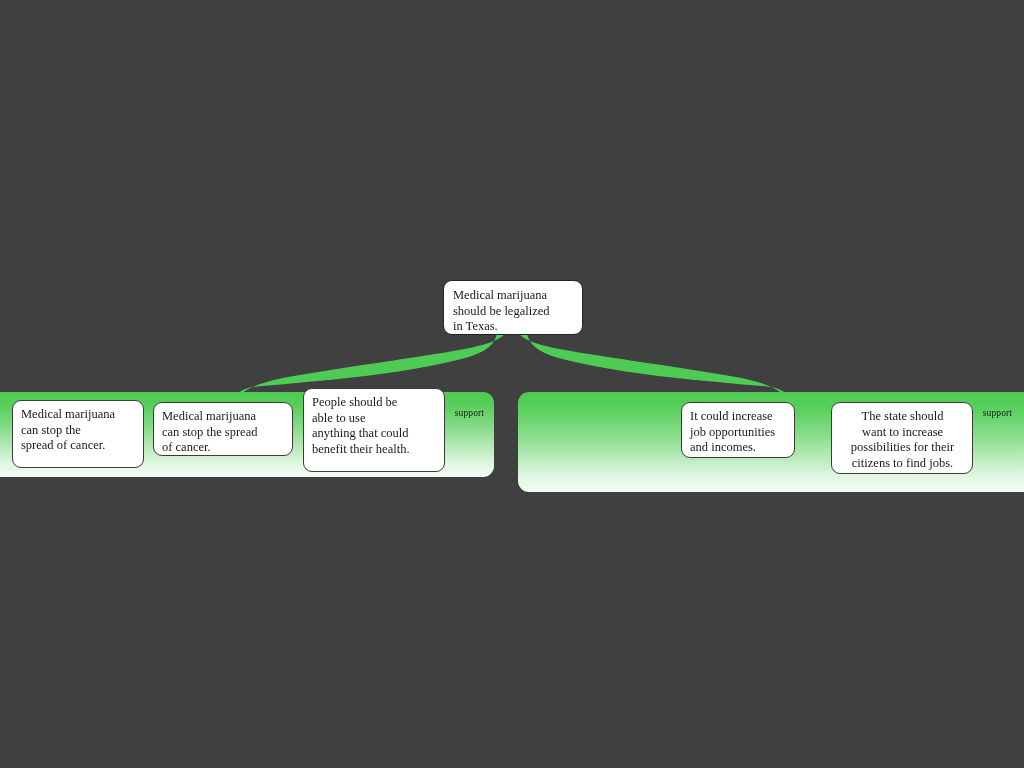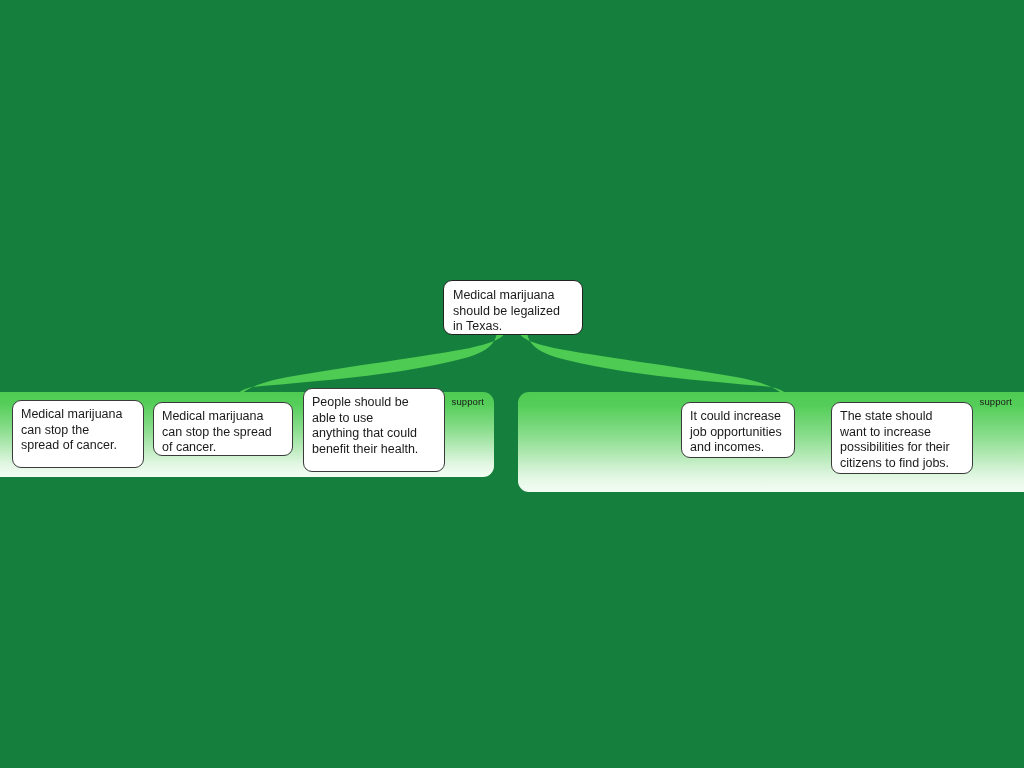--- a/index.html
+++ b/index.html
@@ -4,23 +4,23 @@
 <style>
   html, body {
     margin: 0;
     padding: 0;
     background: #000000;
   }
   #canvas {
     position: relative;
     width: 1024px;
     height: 768px;
-    background: #15803d;
+    background: #404040;
     overflow: hidden;
-    font-family: Liberation Sans, sans-serif;
+    font-family: Liberation Serif, serif;
   }
   #connectors {
     position: absolute;
     left: 0;
     top: 0;
     width: 1024px;
     height: 768px;
     pointer-events: none;
   }
 
@@ -44,21 +44,21 @@
   
   .group {
     position: absolute;
     border-radius: 11px;
     box-sizing: border-box;
     background: linear-gradient(to bottom, #4ecb52 0%, #55ce59 14%, #86dc89 42%, #b9ebbb 66%, #e2f7e3 85%, #f4fcf4 100%);
     z-index: 2;
   }
   .group-label {
     position: absolute;
-    top: 4px;
+    top: 16px;
     font-size: 9.5px;
     line-height: 11px;
     color: #1a1a1a;
     letter-spacing: 0.1px;
     margin-left: 28px;
   }
 
   
   .card {
     position: absolute;
@@ -135,20 +135,20 @@
     <div class="group-label" style="right:24px;">support</div>
   </div>
 
 
   <div class="card" style="left:681px; top:402px; width:114px; height:56px;">
     <div class="card-text">It could increase
 job opportunities
 and incomes.</div>
   </div>
 
-  <div class="card" style="left:831px; top:402px; width:142px; height:72px;">
+  <div class="card" style="left:831px; top:402px; width:142px; height:72px;text-align:center;">
     <div class="card-text">The state should
 want to increase
 possibilities for their
 citizens to find jobs.</div>
   </div>
 
 </div>
 
 </body></html>

